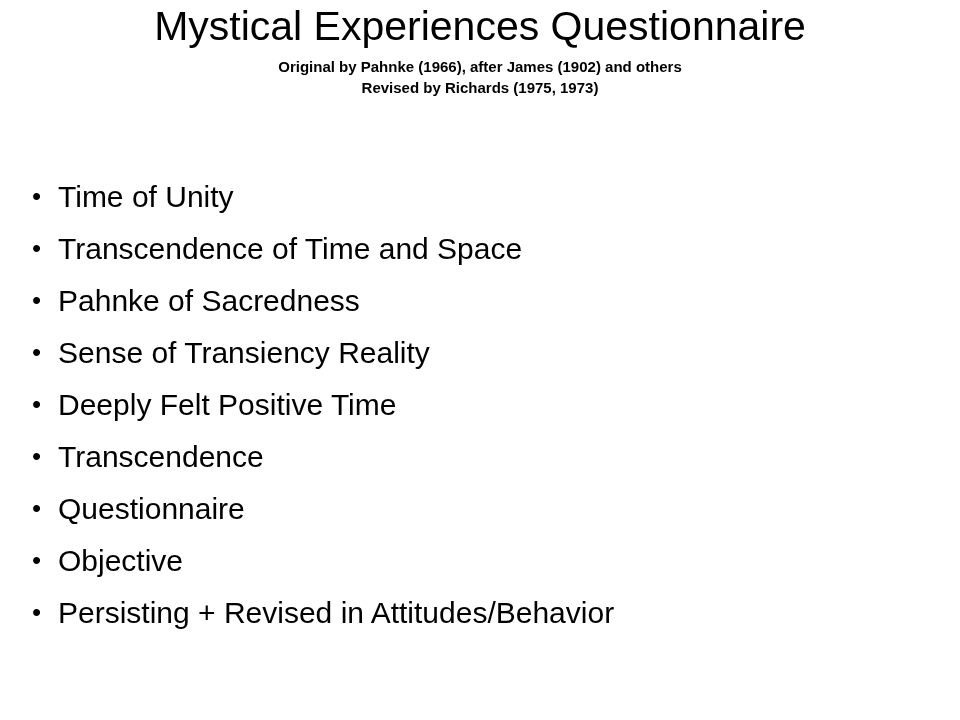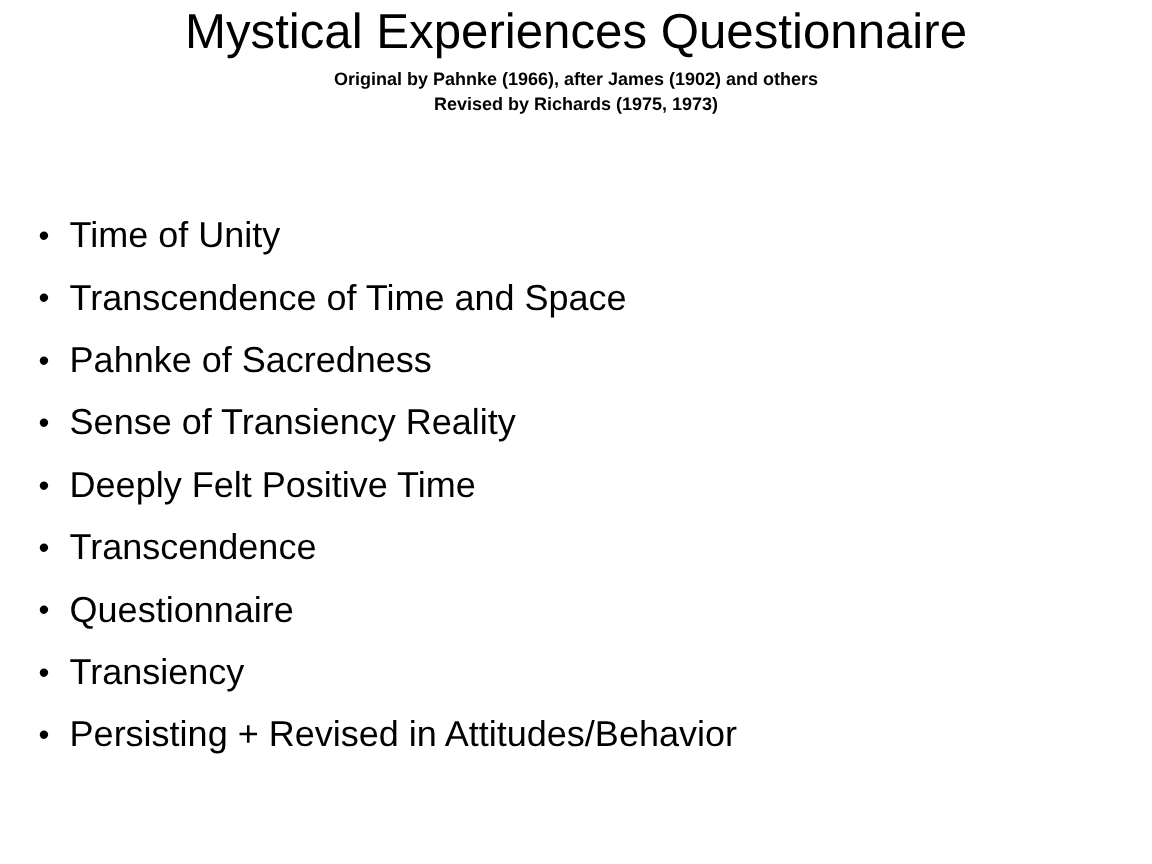--- a/index.html
+++ b/index.html
@@ -105,21 +105,21 @@
     <li class="bullet-item">
       <span class="bullet-marker">•</span>
       <span class="bullet-text">Transcendence</span>
     </li>
     <li class="bullet-item">
       <span class="bullet-marker">•</span>
       <span class="bullet-text">Questionnaire</span>
     </li>
     <li class="bullet-item">
       <span class="bullet-marker">•</span>
-      <span class="bullet-text">Transiency</span>
+      <span class="bullet-text">Objective</span>
     </li>
     <li class="bullet-item">
       <span class="bullet-marker">•</span>
       <span class="bullet-text">Persisting + Revised in Attitudes/Behavior</span>
     </li>
   </ul>
 
 </div>
 
 </body></html>

